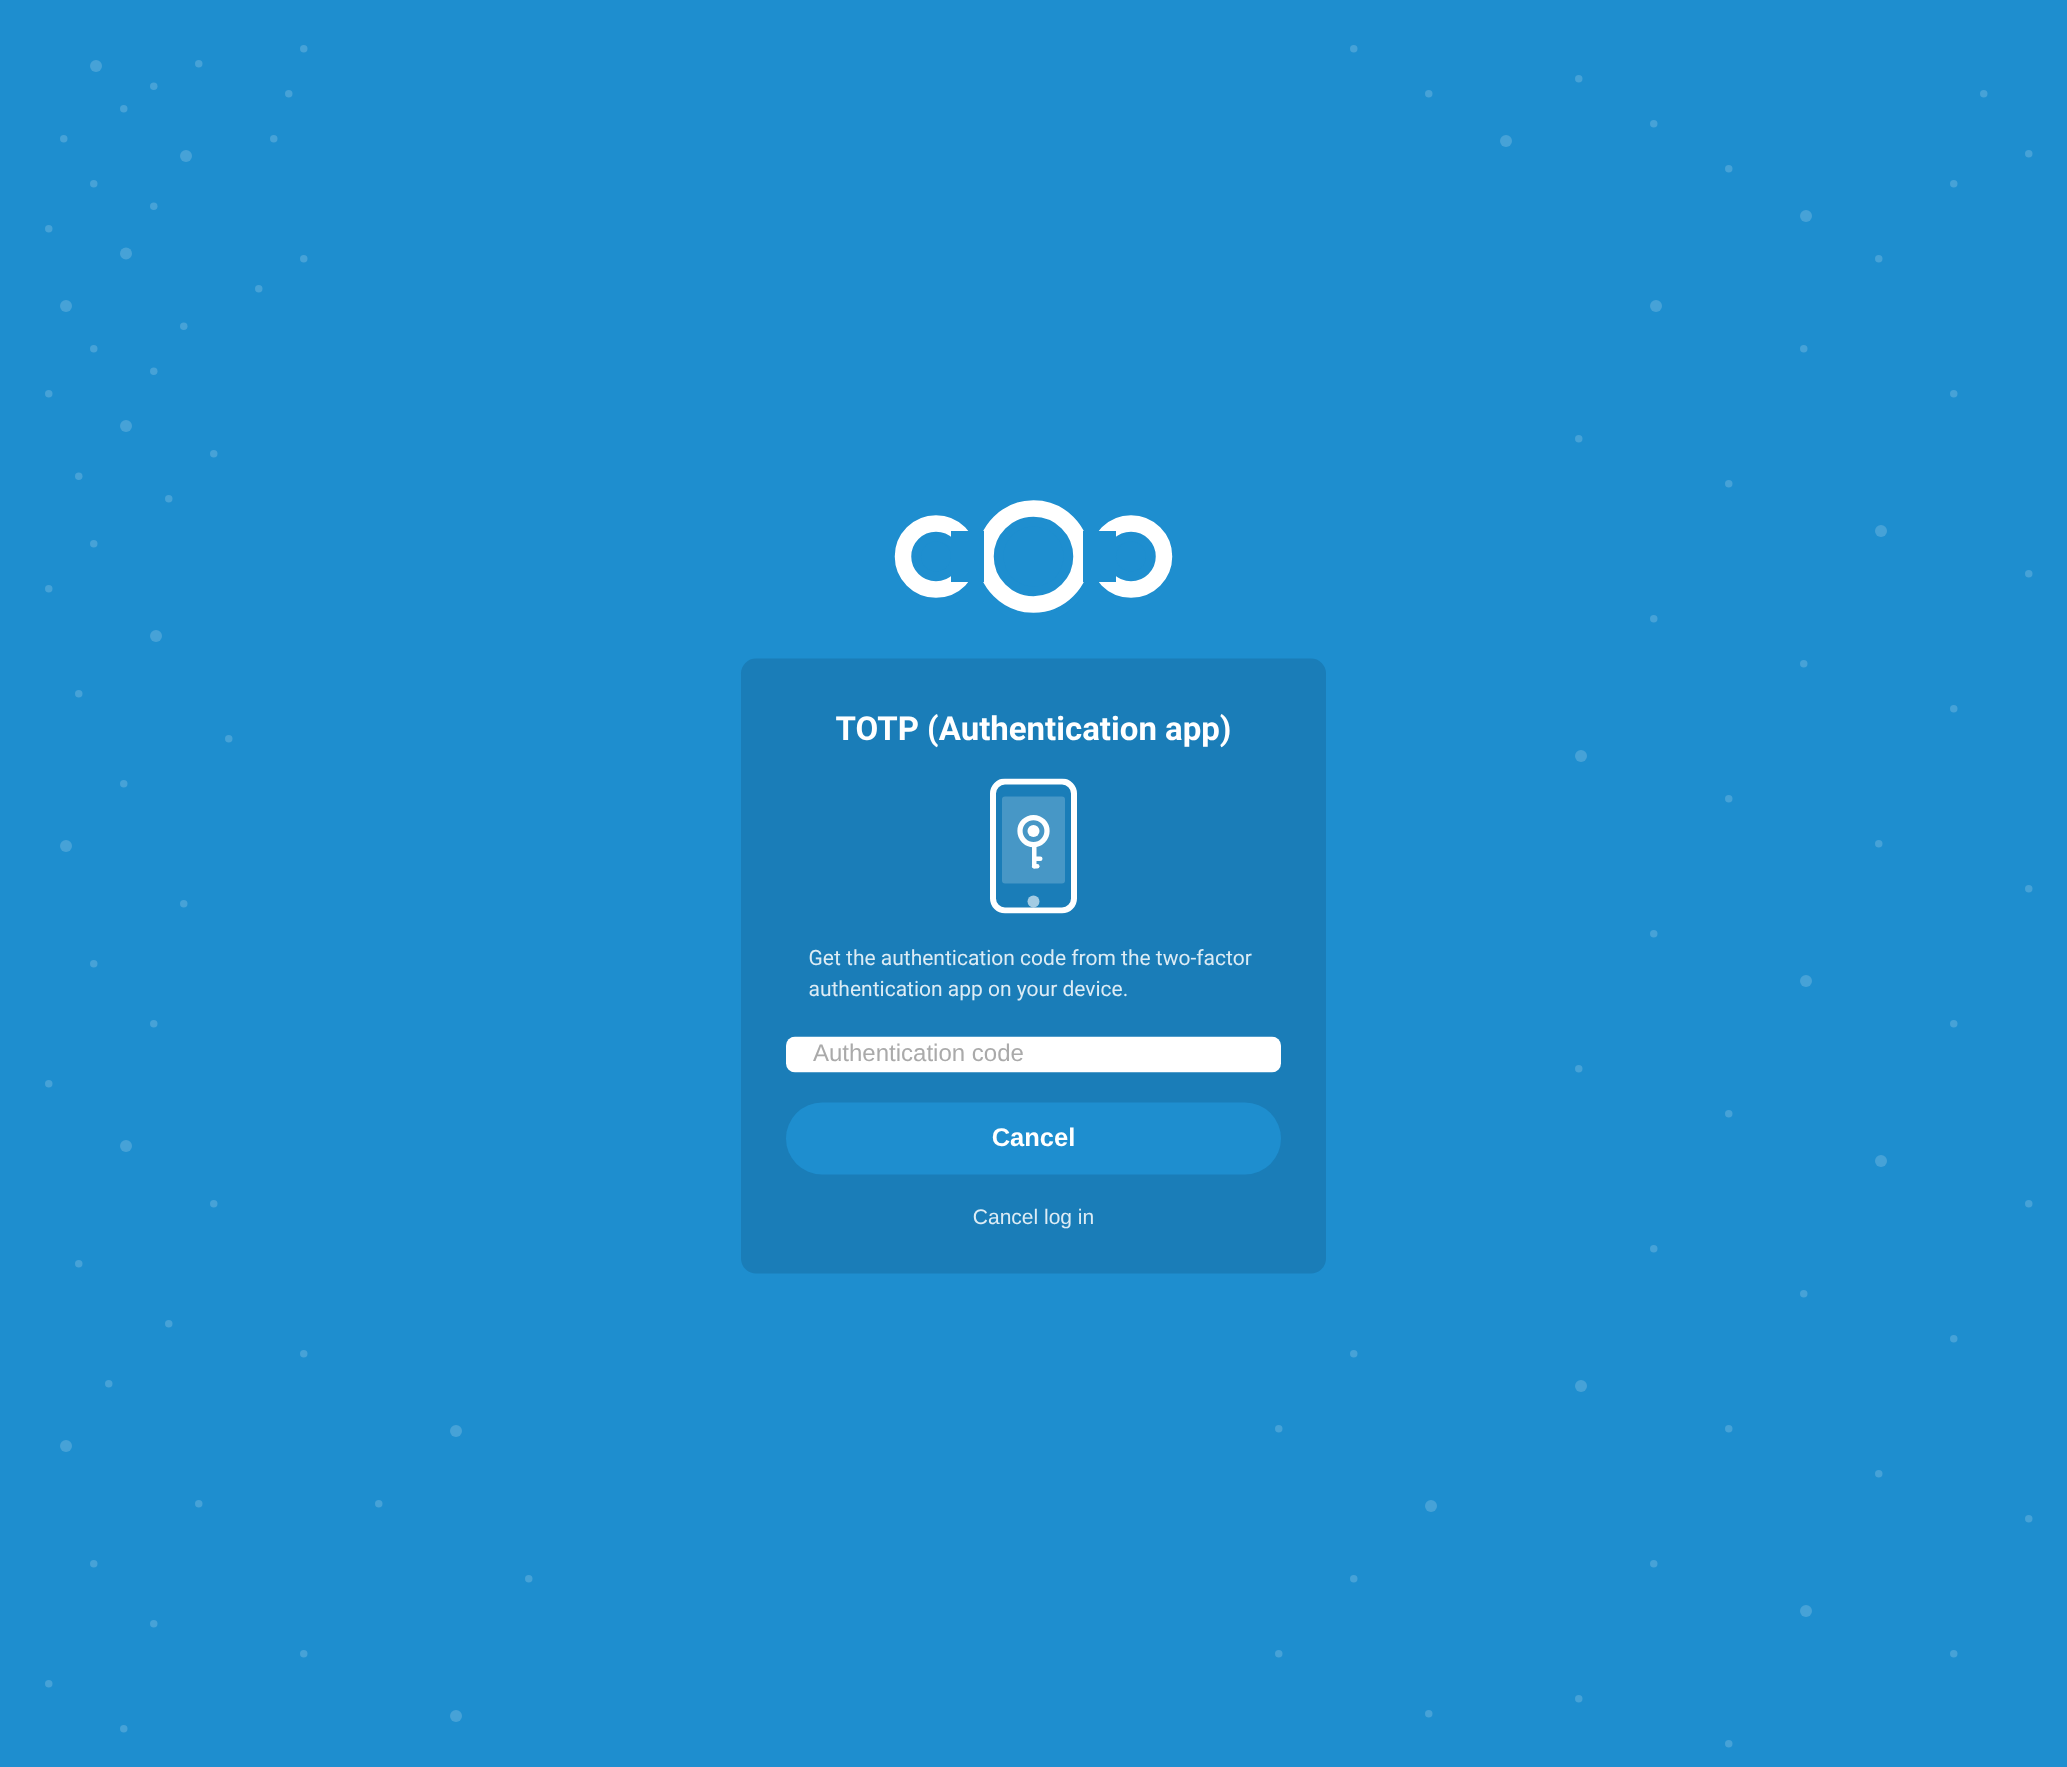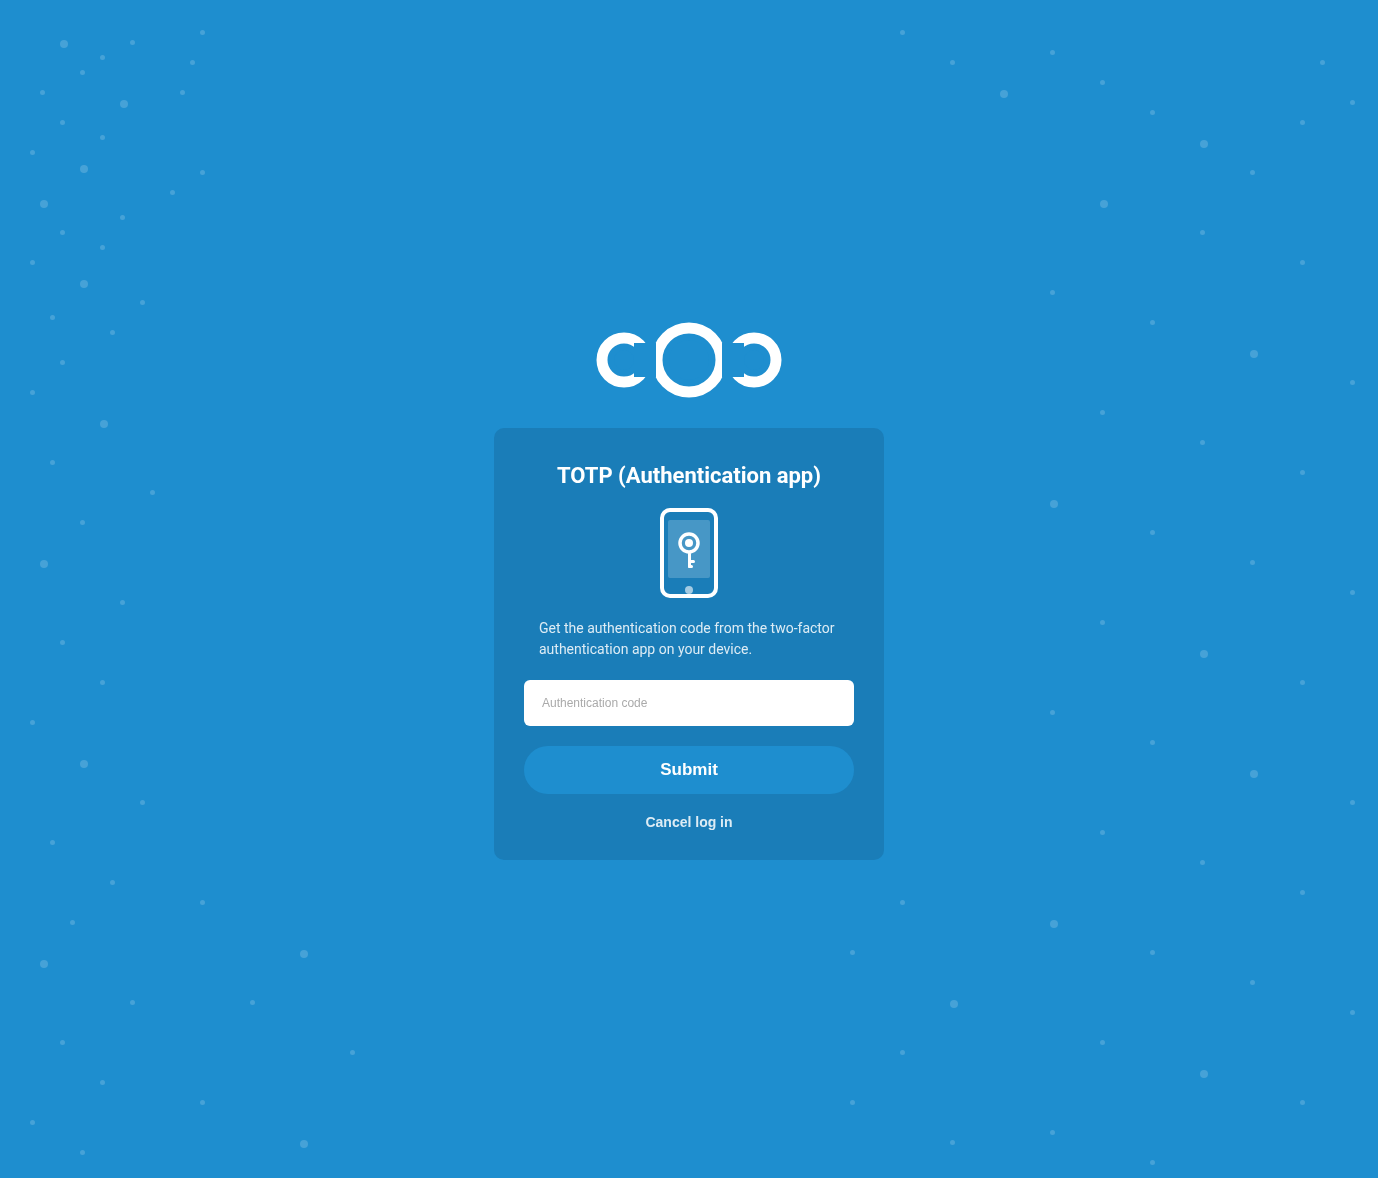--- a/index.html
+++ b/index.html
@@ -89,26 +89,26 @@
     .description-text {
       color: rgba(255, 255, 255, 0.85);
       font-size: 14px;
       text-align: left;
       line-height: 1.5;
       max-width: 300px;
     }
 
     .auth-input {
       width: 100%;
-      padding: 14px 16px;
+      padding: 1px 16px;
       border-radius: 6px;
       border: 2px solid transparent;
       background-color: #ffffff;
       color: #333;
-      font-size: 12px;
+      font-size: 16px;
       outline: none;
     }
 
     .auth-input::placeholder {
       color: #aaa;
     }
 
     .submit-button {
       width: 100%;
       padding: 14px;
@@ -118,21 +118,21 @@
       color: #ffffff;
       font-size: 17px;
       font-weight: 700;
       cursor: pointer;
       transition: background-color 0.2s;
     }
 
     .cancel-link {
       color: rgba(255, 255, 255, 0.85);
       font-size: 14px;
-      font-weight: 700;
+      font-weight: 400;
       cursor: pointer;
       text-decoration: none;
       background: none;
       border: none;
       padding: 0;
     }
   </style>
 </head>
 <body>
 
@@ -285,17 +285,17 @@
         <rect x="34" y="44" width="3" height="16" rx="1.5" fill="white"></rect>
         <rect x="34" y="52" width="7" height="3" rx="1.5" fill="white"></rect>
         <rect x="34" y="57" width="5" height="3" rx="1.5" fill="white"></rect>
       </svg>
     </div>
 
     <p class="description-text">Get the authentication code from the two-factor authentication app on your device.</p>
 
     <input type="text" class="auth-input" placeholder="Authentication code" style="">
 
-    <button class="submit-button">Submit</button>
+    <button class="submit-button">Cancel</button>
 
     <button class="cancel-link">Cancel log in</button>
   </div>
 </div>
 
 </body></html>

